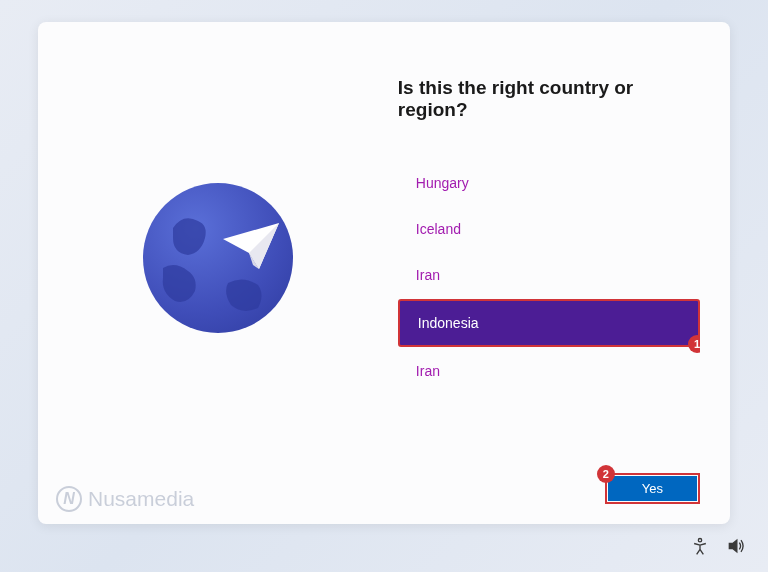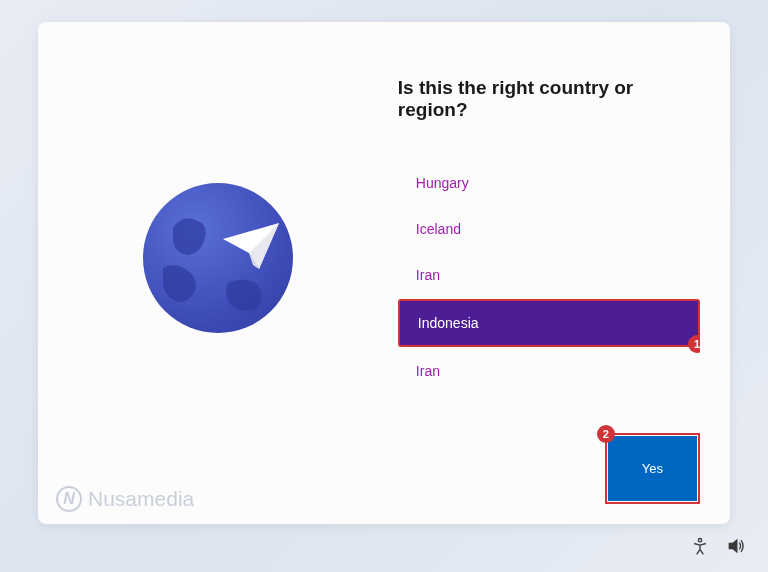--- a/index.html
+++ b/index.html
@@ -93,21 +93,21 @@
       position: absolute;
       right: 30px;
       bottom: 20px;
       border: 2px solid #d13438;
       padding: 1px;
     }
     .btn {
       background: #0067c0;
       color: #fff;
       border: none;
-      padding: 25px 34px;
+      padding: 5px 34px;
       font-size: 13px;
       cursor: pointer;
       display: block;
     }
     .marker2 { left: -10px; top: -10px; }
     .watermark {
       position: absolute;
       left: 18px;
       bottom: 12px;
       display: flex;

